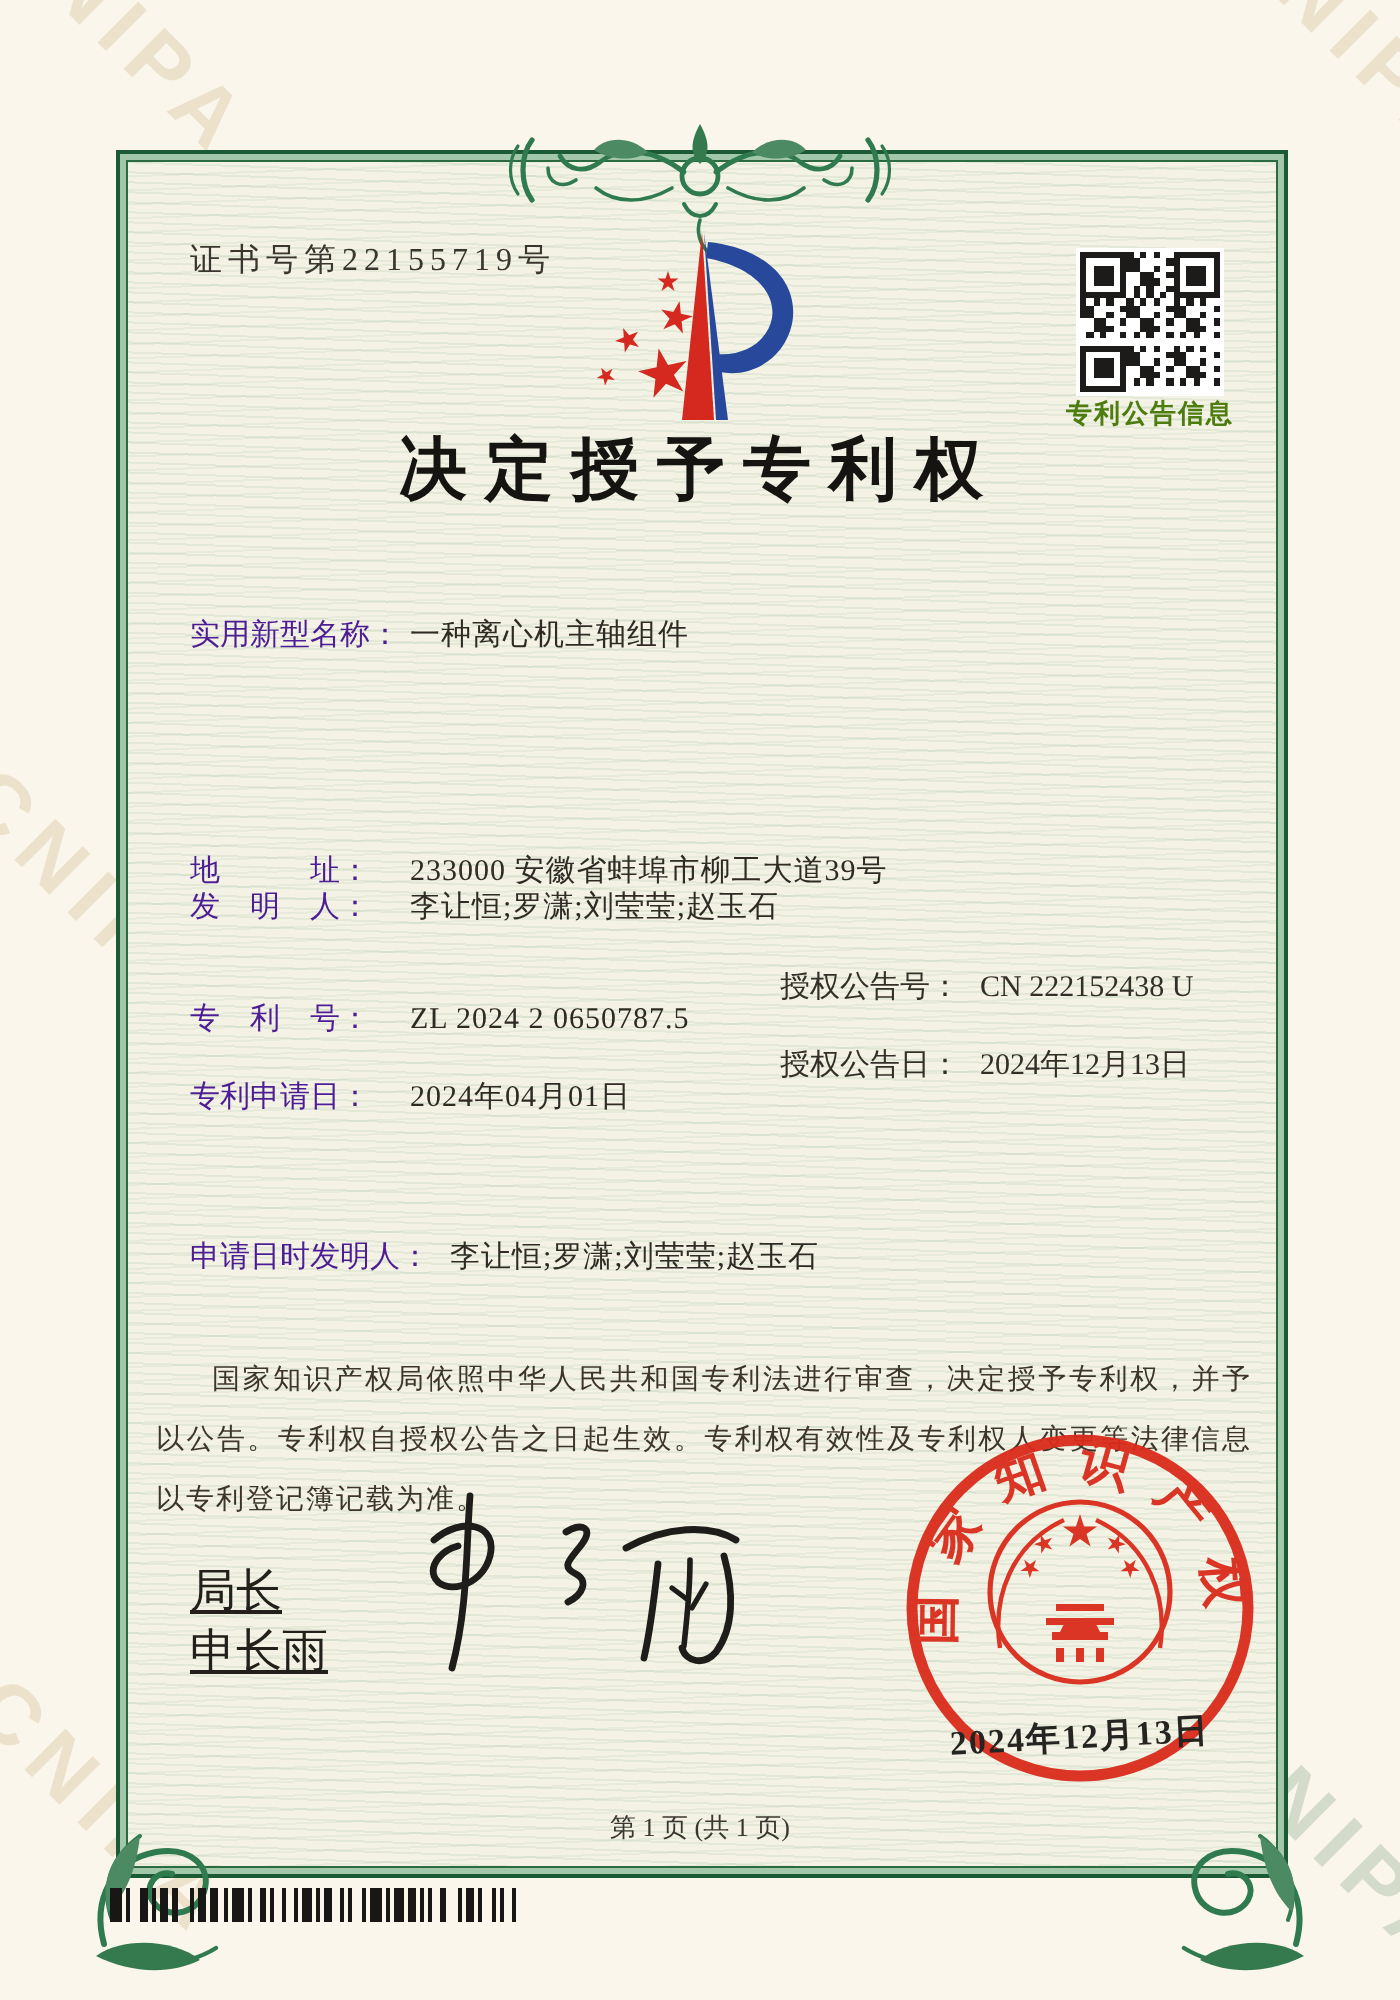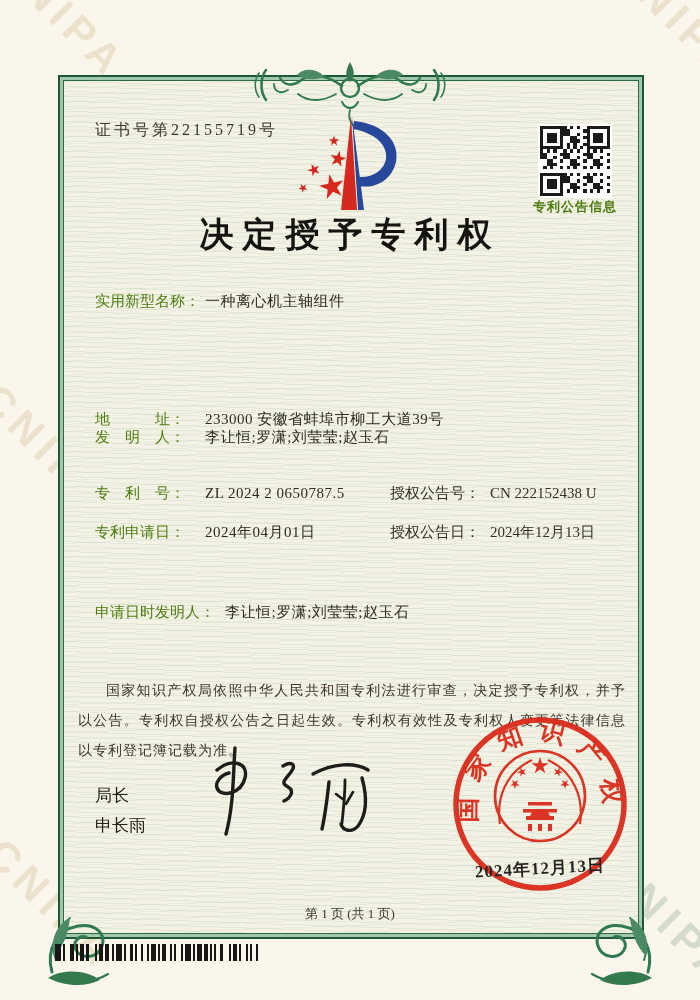--- a/index.html
+++ b/index.html
@@ -29,30 +29,30 @@
   .cert-no{position:absolute;left:95px;top:120px;font-size:16px;letter-spacing:3px;color:#3a362f;}
   .title{position:absolute;left:0;top:212px;width:700px;text-align:center;
          font-size:34px;font-weight:bold;letter-spacing:9px;color:#161410;}
   .qr{position:absolute;left:538px;top:124px;width:70px;height:70px;background:#fff;
       display:grid;grid-template-columns:repeat(21,1fr);grid-template-rows:repeat(21,1fr);padding:2px;}
   .qr div{background:#fff;} .qr div.d{background:#1c1b1a;}
   .qr-label{position:absolute;left:520px;top:198px;width:110px;text-align:center;
             font-size:13px;font-weight:bold;letter-spacing:1px;color:#4d7c0f;}
 
   .row{position:absolute;left:95px;font-size:15px;white-space:nowrap;}
-  .row .label{display:inline-block;width:110px;color:#4d7c0f;}
+  .row .label{display:inline-block;width:110px;color:#4c1d95;margin-top:16px;}
   .row .label.wide{width:130px;}
   .row .value{letter-spacing:0.5px;color:#2f2b24;}
   .rcol{position:absolute;left:390px;font-size:15px;white-space:nowrap;}
   .rcol .label{display:inline-block;width:100px;font-family:Liberation Mono, monospace;}
 
   .statement{position:absolute;left:78px;top:676px;width:548px;font-size:14px;
              line-height:30px;letter-spacing:1px;text-align:justify;text-indent:2em;color:#3d352b;}
 
-  .signer{position:absolute;left:95px;top:781px;font-size:17px;color:#23201b;line-height:30px;}
+  .signer{position:absolute;left:95px;top:781px;font-size:23px;color:#23201b;line-height:30px;text-decoration:underline;}
   .sig-svg{position:absolute;left:195px;top:742px;z-index:5;}
 
   .seal{position:absolute;left:450px;top:712px;z-index:6;opacity:0.95;}
 
   .footer{position:absolute;left:0;top:905px;width:700px;text-align:center;font-size:13px;color:#3a362f;}
   .barcode{position:absolute;left:55px;top:944px;height:17px;display:flex;z-index:4;}
   .barcode span{display:block;height:100%;}
   .barcode .b{background:#181715;} .barcode .s{background:rgba(0,0,0,0);}
 </style>
 </head>

